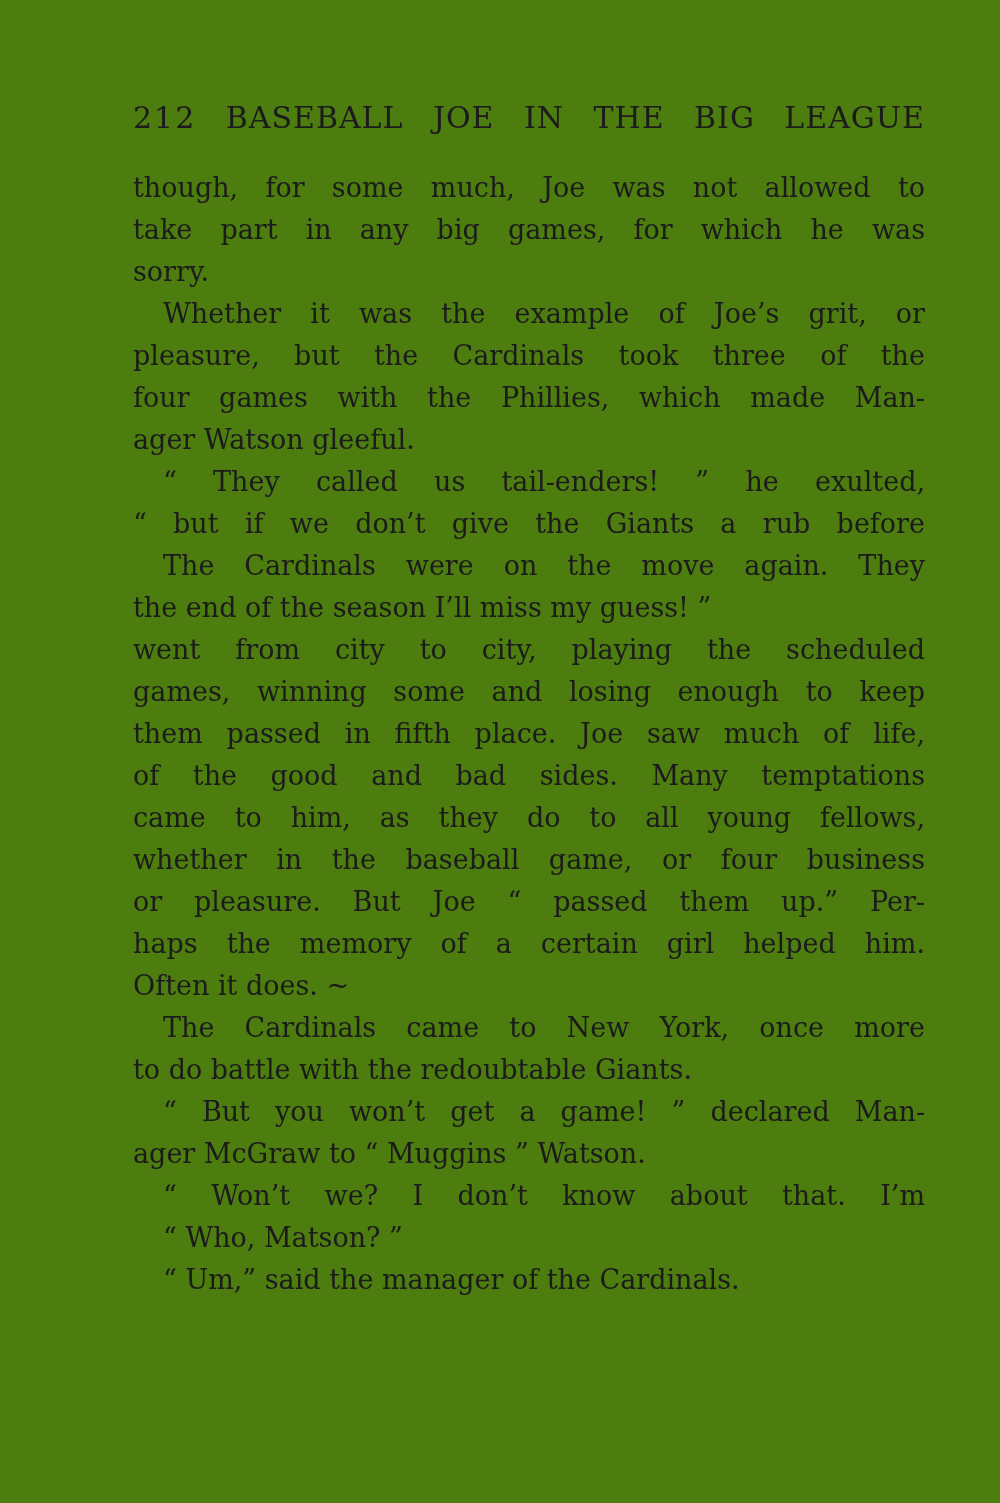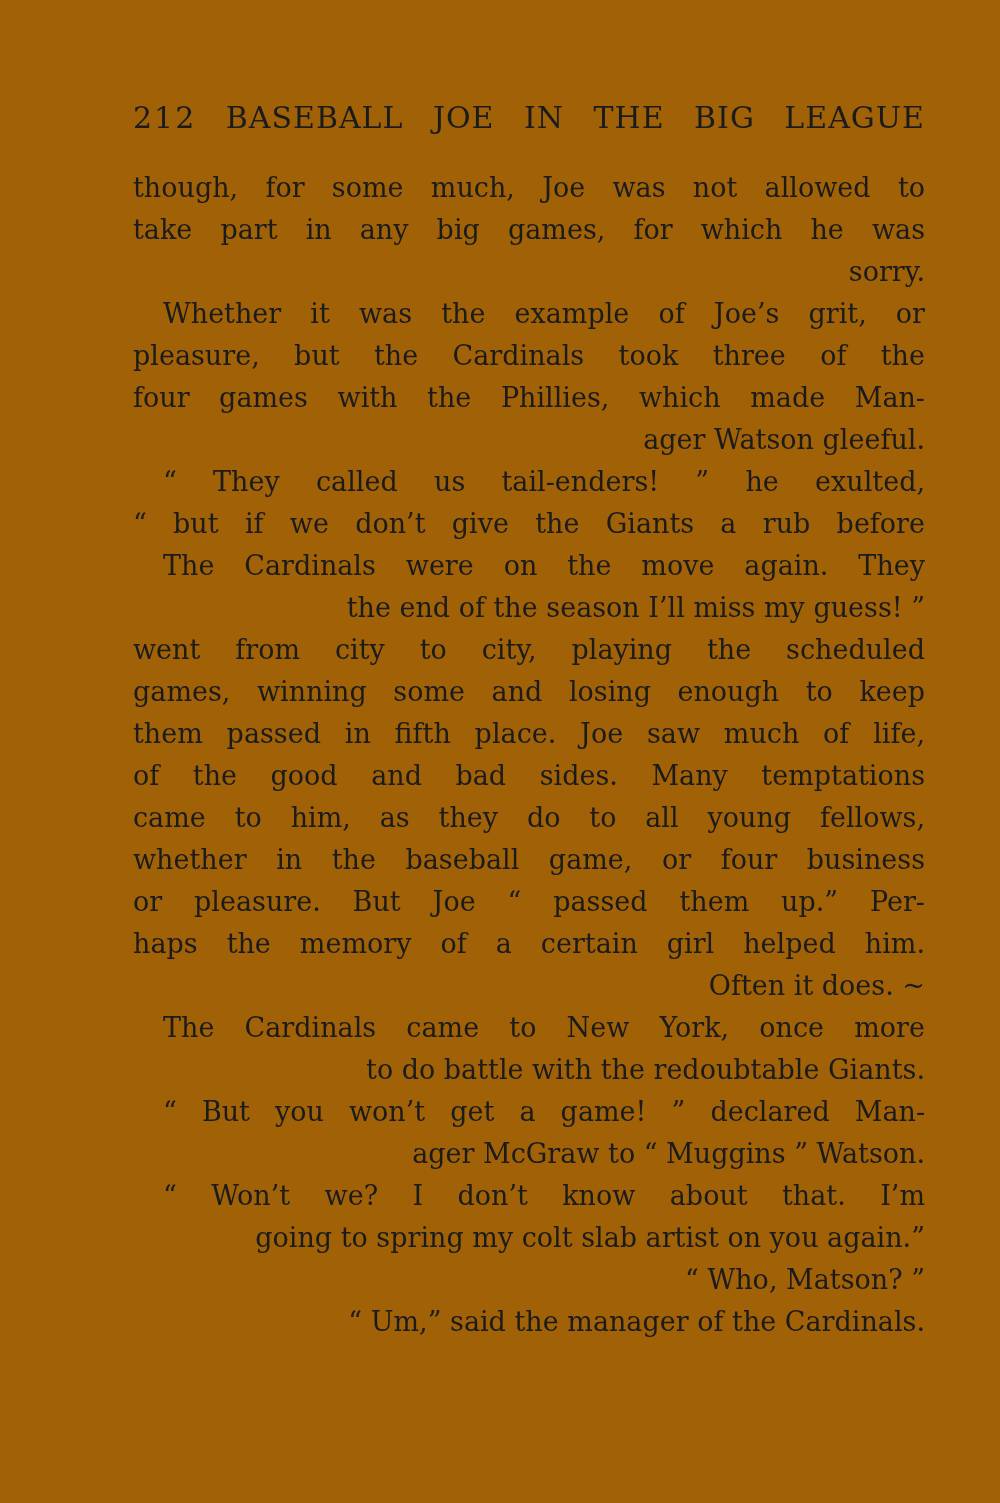--- a/index.html
+++ b/index.html
@@ -29,32 +29,32 @@
     height: 34px;
     overflow: hidden;
   }
   .running-header .pagenum { letter-spacing: 2px; }
   .body-lines { margin-top: 32px; }
   .line {
     font-size: 27px;
     line-height: 42px;
     height: 42px;
     overflow: hidden;
-    text-align: right;
+    text-align: left;
   }
   .line.j {
     text-align: justify;
     text-align-last: justify;
   }
   .line.in { padding-left: 30px; }
 </style>
 </head>
 <body>
 
-<div class="page" style="color: rgb(27, 27, 27); background: #a16207;">
+<div class="page" style="color: rgb(27, 27, 27); background: #4d7c0f;">
   <div class="text-block">
     <div class="running-header">
       <span class="pagenum">212</span>
       <span>BASEBALL JOE IN THE BIG LEAGUE</span>
     </div>
     <div class="body-lines" id="body-lines">
         <div class="line j">though, for some much, Joe was not allowed to</div>
         <div class="line j">take part in any big games, for which he was</div>
         <div class="line">sorry.</div>
         <div class="line j in">Whether it was the example of Joe’s grit, or</div>
@@ -72,18 +72,17 @@
         <div class="line j">came to him, as they do to all young fellows,</div>
         <div class="line j">whether in the baseball game, or four business</div>
         <div class="line j">or pleasure.  But Joe “ passed them up.”  Per-</div>
         <div class="line j">haps the memory of a certain girl helped him.</div>
         <div class="line">Often it does.  ~</div>
         <div class="line j in">The Cardinals came to New York, once more</div>
         <div class="line">to do battle with the redoubtable Giants.</div>
         <div class="line j in">“ But you won’t get a game! ” declared Man-</div>
         <div class="line">ager McGraw to “ Muggins ” Watson.</div>
         <div class="line j in">“ Won’t we?  I don’t know about that.  I’m</div>
-        <div class="line">going to spring my colt slab artist on you again.”</div>
         <div class="line in">“ Who, Matson? ”</div>
         <div class="line in">“ Um,” said the manager of the Cardinals.</div>
       </div>
   </div>
 </div>
 
 </body></html>

